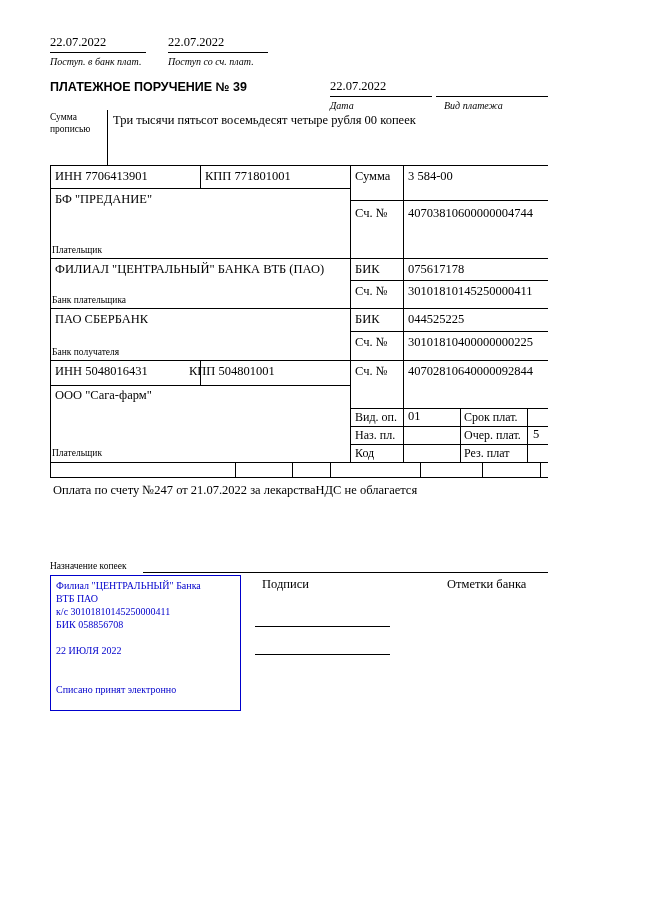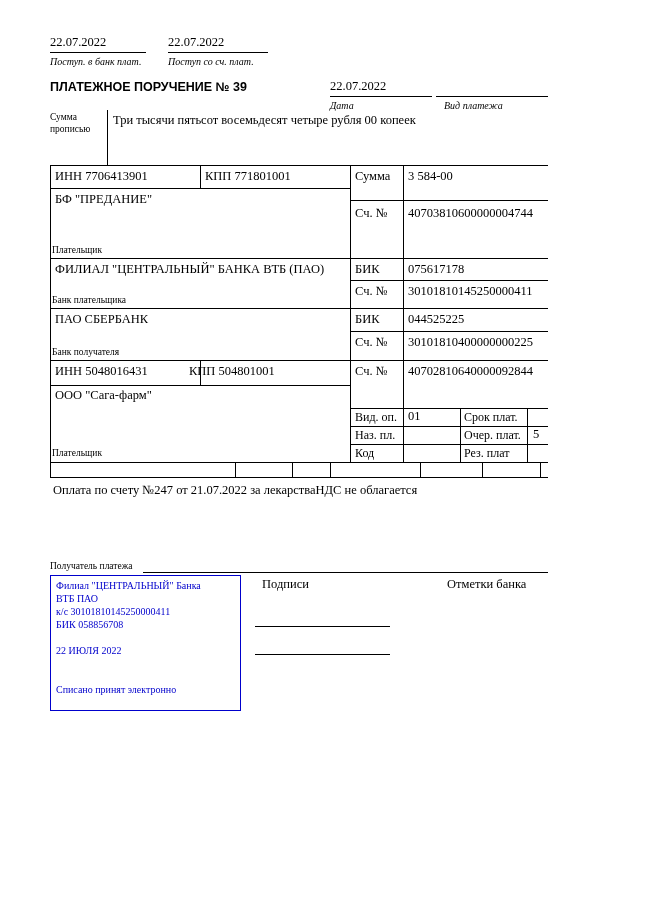--- a/index.html
+++ b/index.html
@@ -116,21 +116,21 @@
   <div class="t labmd" style="left:355px;top:410px">Вид. оп.</div>
   <div class="t fs12" style="left:408px;top:409px">01</div>
   <div class="t labmd" style="left:464px;top:410px">Срок плат.</div>
   <div class="t labmd" style="left:355px;top:428px">Наз. пл.</div>
   <div class="t labmd" style="left:464px;top:428px">Очер. плат.</div>
   <div class="t fs12" style="left:533px;top:427px">5</div>
   <div class="t labmd" style="left:355px;top:446px">Код</div>
   <div class="t labmd" style="left:464px;top:446px">Рез. плат</div>
 
   <div class="t fs12" style="left:53px;top:483px">Оплата по счету №247 от 21.07.2022 за лекарстваНДС не облагается</div>
-  <div class="t lab" style="left:50px;top:561px">Получатель платежа</div>
+  <div class="t lab" style="left:50px;top:561px">Назначение копеек</div>
   <div class="hl" style="left:143px;top:572px;width:464px"></div>
 
   <div class="t fs12" style="left:262px;top:577px">Подписи</div>
   <div class="t fs12" style="left:447px;top:577px">Отметки банка</div>
   <div class="hl" style="left:255px;top:626px;width:135px"></div>
   <div class="hl" style="left:255px;top:654px;width:135px"></div>
 
   <div class="stamp" style="left:50px;top:575px;width:179px;height:128px">
     <div>Филиал "ЦЕНТРАЛЬНЫЙ" Банка</div>
     <div>ВТБ ПАО</div>

